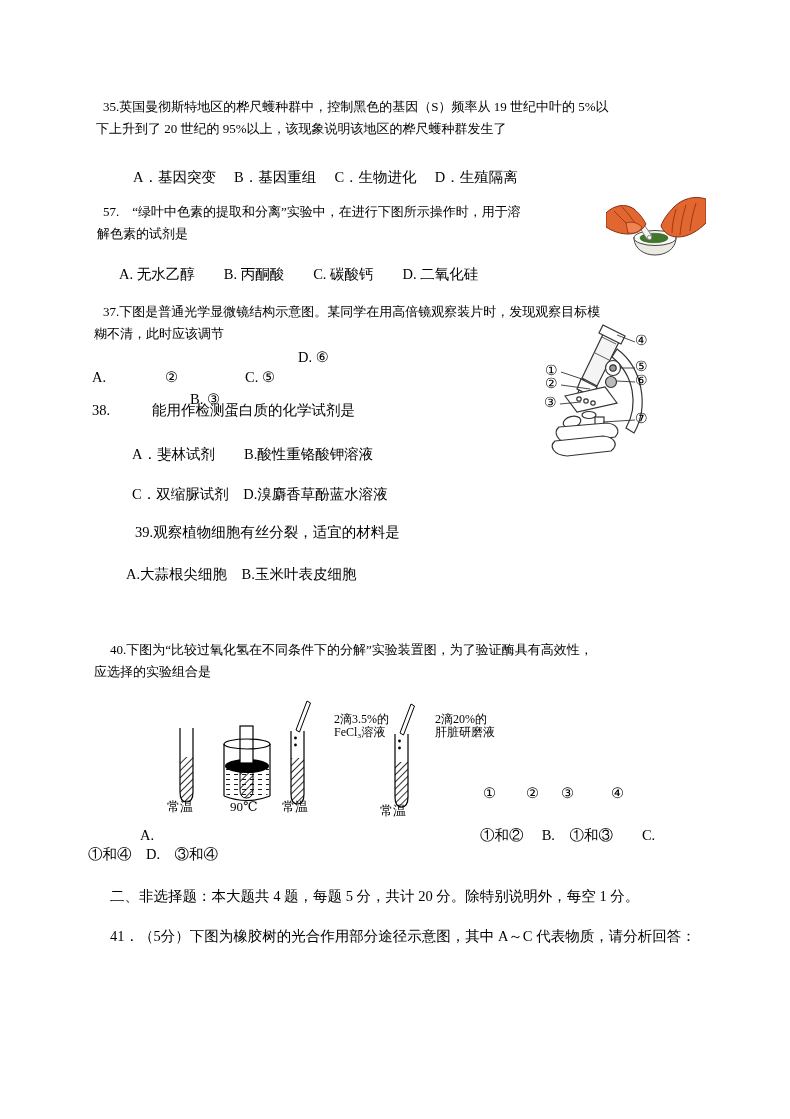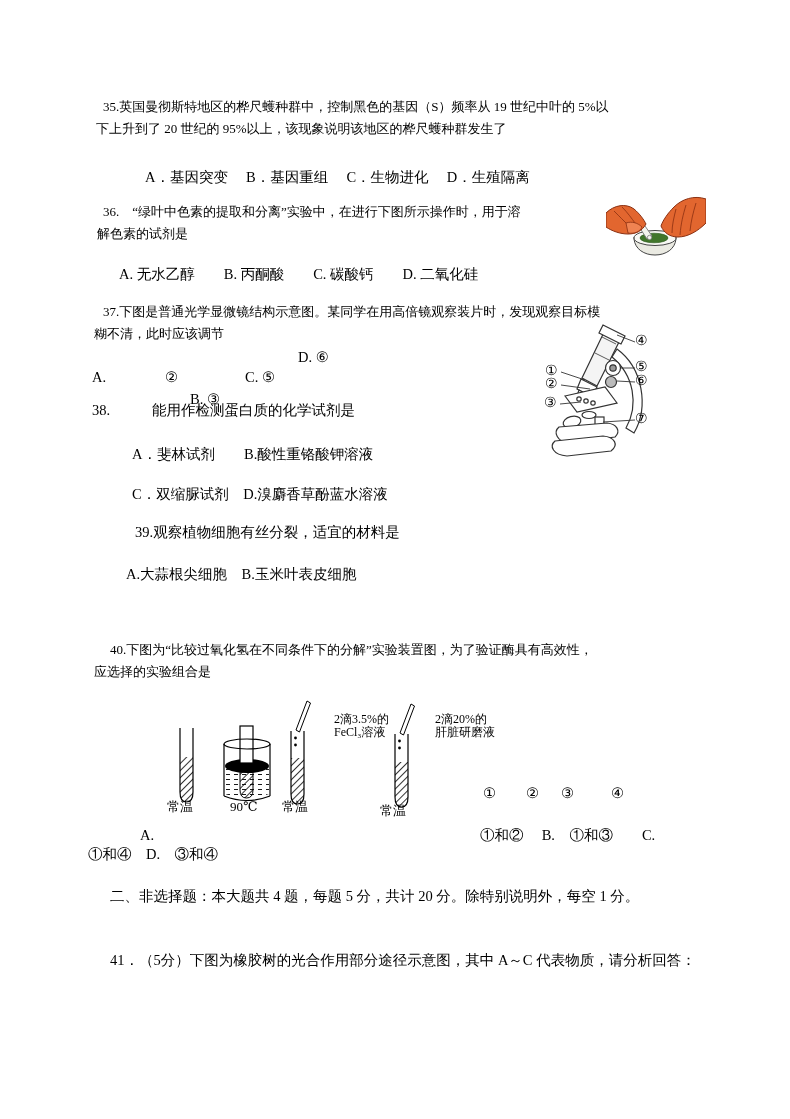--- a/index.html
+++ b/index.html
@@ -18,24 +18,24 @@
 </style>
 </head>
 <body>
 
 <div class="page">
 
   <div class="blk" style="left:96px;top:96px;">
     <div class="line ind7">35.英国曼彻斯特地区的桦尺蠖种群中，控制黑色的基因（S）频率从 19 世纪中叶的 5%以</div>
     <div class="line">下上升到了 20 世纪的 95%以上，该现象说明该地区的桦尺蠖种群发生了</div>
   </div>
-  <div class="abs" style="left:145px;top:166px;">A．基因突变　 B．基因重组　 C．生物进化　 D．生殖隔离</div>
+  <div class="abs" style="left:133px;top:166px;">A．基因突变　 B．基因重组　 C．生物进化　 D．生殖隔离</div>
 
   <div class="blk" style="left:97px;top:201px;">
-    <div class="line ind6">36.　“绿叶中色素的提取和分离”实验中，在进行下图所示操作时，用于溶</div>
+    <div class="line ind6">57.　“绿叶中色素的提取和分离”实验中，在进行下图所示操作时，用于溶</div>
     <div class="line">解色素的试剂是</div>
   </div>
   <div class="abs" style="left:119px;top:263px;">A. 无水乙醇　　B. 丙酮酸　　C. 碳酸钙　　D. 二氧化硅</div>
 
   <div class="fig" style="left:606px;top:193px;width:100px;height:66px;">
     <svg width="100" height="66" viewBox="0 0 100 66">
       <g>
         <path d="M28,46 C29,56 38,62 49,62 C60,62 69,56 70,46 L70,44 L28,44 Z" fill="#eaeae2" stroke="#444" stroke-width="1"></path>
         <ellipse cx="49" cy="45" rx="21" ry="7.5" fill="#f8f8f4" stroke="#444" stroke-width="1"></ellipse>
         <ellipse cx="48" cy="45" rx="14" ry="4.8" fill="#41762b" stroke="#2c5a1c" stroke-width="0.6"></ellipse>
@@ -179,15 +179,15 @@
   <span class="abs" style="left:526px;top:782px;">②</span>
   <span class="abs" style="left:561px;top:782px;">③</span>
   <span class="abs" style="left:611px;top:782px;">④</span>
 
   <span class="abs" style="left:140px;top:824px;">A.</span>
   <span class="abs" style="left:480px;top:824px;">①和②　 B.　①和③　　C.</span>
   <span class="abs" style="left:88px;top:843px;">①和④　D.　③和④</span>
 
   <div class="abs" style="left:110px;top:885px;">二、非选择题：本大题共 4 题，每题 5 分，共计 20 分。除特别说明外，每空 1 分。</div>
 
-  <div class="abs" style="left:110px;top:949px;text-align:right;">41．（5分）下图为橡胶树的光合作用部分途径示意图，其中 A～C 代表物质，请分析回答：</div>
+  <div class="abs" style="left:110px;top:925px;text-align:right;">41．（5分）下图为橡胶树的光合作用部分途径示意图，其中 A～C 代表物质，请分析回答：</div>
 
 </div>
 
 </body></html>

